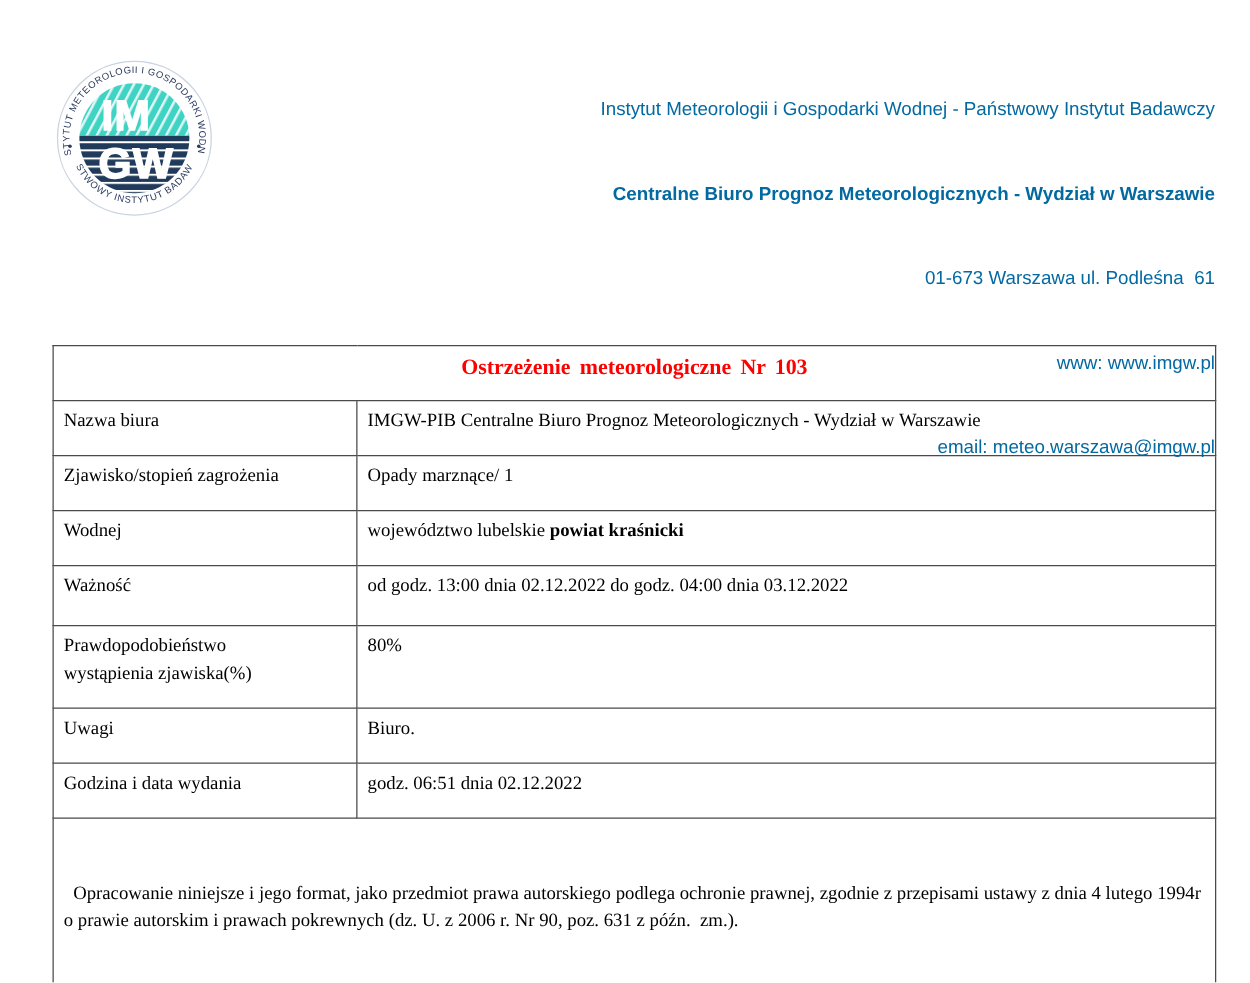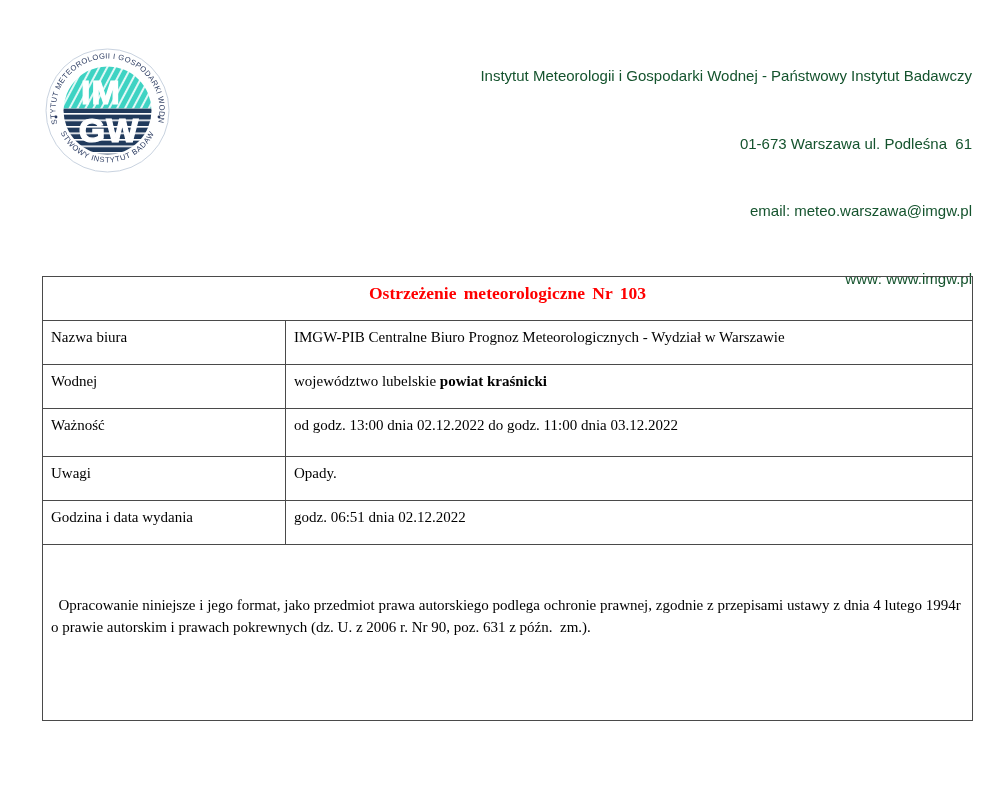--- a/index.html
+++ b/index.html
@@ -6,23 +6,23 @@
   body{
     width:1000px;height:786px;background:#ffffff;position:relative;
     font-family:"Liberation Serif",serif;color:#000;
     -webkit-font-smoothing:antialiased;
   }
   .page{position:absolute;inset:0;overflow:hidden;background:#fff;}
 
   
   .logo{position:absolute;left:45px;top:48px;width:125px;height:125px;}
   .letterhead{
-    position:absolute;top:20px;right:28px;text-align:right;
+    position:absolute;top:32px;right:28px;text-align:right;
     font-family:"Liberation Sans",sans-serif;font-size:15px;line-height:22.5px;
-    color:#14532d;white-space:pre-wrap;
+    color:#0369a1;white-space:pre-wrap;
   }
   .letterhead .bold{font-weight:bold;}
 
   
   table.warning{
     position:absolute;left:42px;top:276px;width:930px;
     border-collapse:collapse;table-layout:fixed;
     font-family:"Liberation Serif",serif;font-size:15px;color:#000;
   }
   table.warning td{
@@ -83,56 +83,66 @@
           <textPath href="#ringBottomPath" startOffset="50%" text-anchor="middle">PAŃSTWOWY INSTYTUT BADAWCZY</textPath>
         </text>
         <circle cx="11" cy="69" r="1.4"></circle>
         <circle cx="114" cy="69" r="1.4"></circle>
       </g>
     </svg>
   </div>
 
   <div class="letterhead">
     <div>Instytut Meteorologii i Gospodarki Wodnej - Państwowy Instytut Badawczy</div>
+    <div class="bold">Centralne Biuro Prognoz Meteorologicznych - Wydział w Warszawie</div>
     <div>01-673 Warszawa ul. Podleśna  61</div>
+    <div>www: www.imgw.pl</div>
     <div>email: meteo.warszawa@imgw.pl</div>
-    <div>www: www.imgw.pl</div>
   </div>
 
   <table class="warning">
     <colgroup>
         <col style="width:243px">
         <col style="width:687px">
       </colgroup>
     <tbody>
       <tr style="height:37px">
         <td colspan="2" class="title-cell">Ostrzeżenie meteorologiczne Nr 103</td>
       </tr>
 
       <tr style="height:32px">
         <td class="lbl">Nazwa biura</td>
         <td class="val">IMGW-PIB Centralne Biuro Prognoz Meteorologicznych - Wydział w Warszawie</td>
       </tr>
 
+      <tr style="height:32px">
+        <td class="lbl">Zjawisko/stopień zagrożenia</td>
+        <td class="val">Opady marznące/ 1</td>
+      </tr>
 
       <tr style="height:33px">
         <td class="lbl">Wodnej</td>
         <td class="val"><span>województwo lubelskie </span><b>powiat kraśnicki</b></td>
       </tr>
 
       <tr style="height:48px">
         <td class="lbl">Ważność</td>
-        <td class="val">od godz. 13:00 dnia 02.12.2022 do godz. 11:00 dnia 03.12.2022</td>
+        <td class="val">od godz. 13:00 dnia 02.12.2022 do godz. 04:00 dnia 03.12.2022</td>
       </tr>
 
 
+      <tr style="height:47px">
+        <td class="lbl">Prawdopodobieństwo
+wystąpienia zjawiska(%)</td>
+        <td class="val">80%</td>
+      </tr>
 
       <tr style="height:33px">
         <td class="lbl">Uwagi</td>
-        <td class="val">Opady.</td>
+        <td class="val">Biuro.</td>
       </tr>
 
       <tr style="height:34px">
         <td class="lbl">Godzina i data wydania</td>
         <td class="val">godz. 06:51 dnia 02.12.2022</td>
       </tr>
 
 
       <tr style="height:92px">
         <td colspan="2" class="footer-cell">

